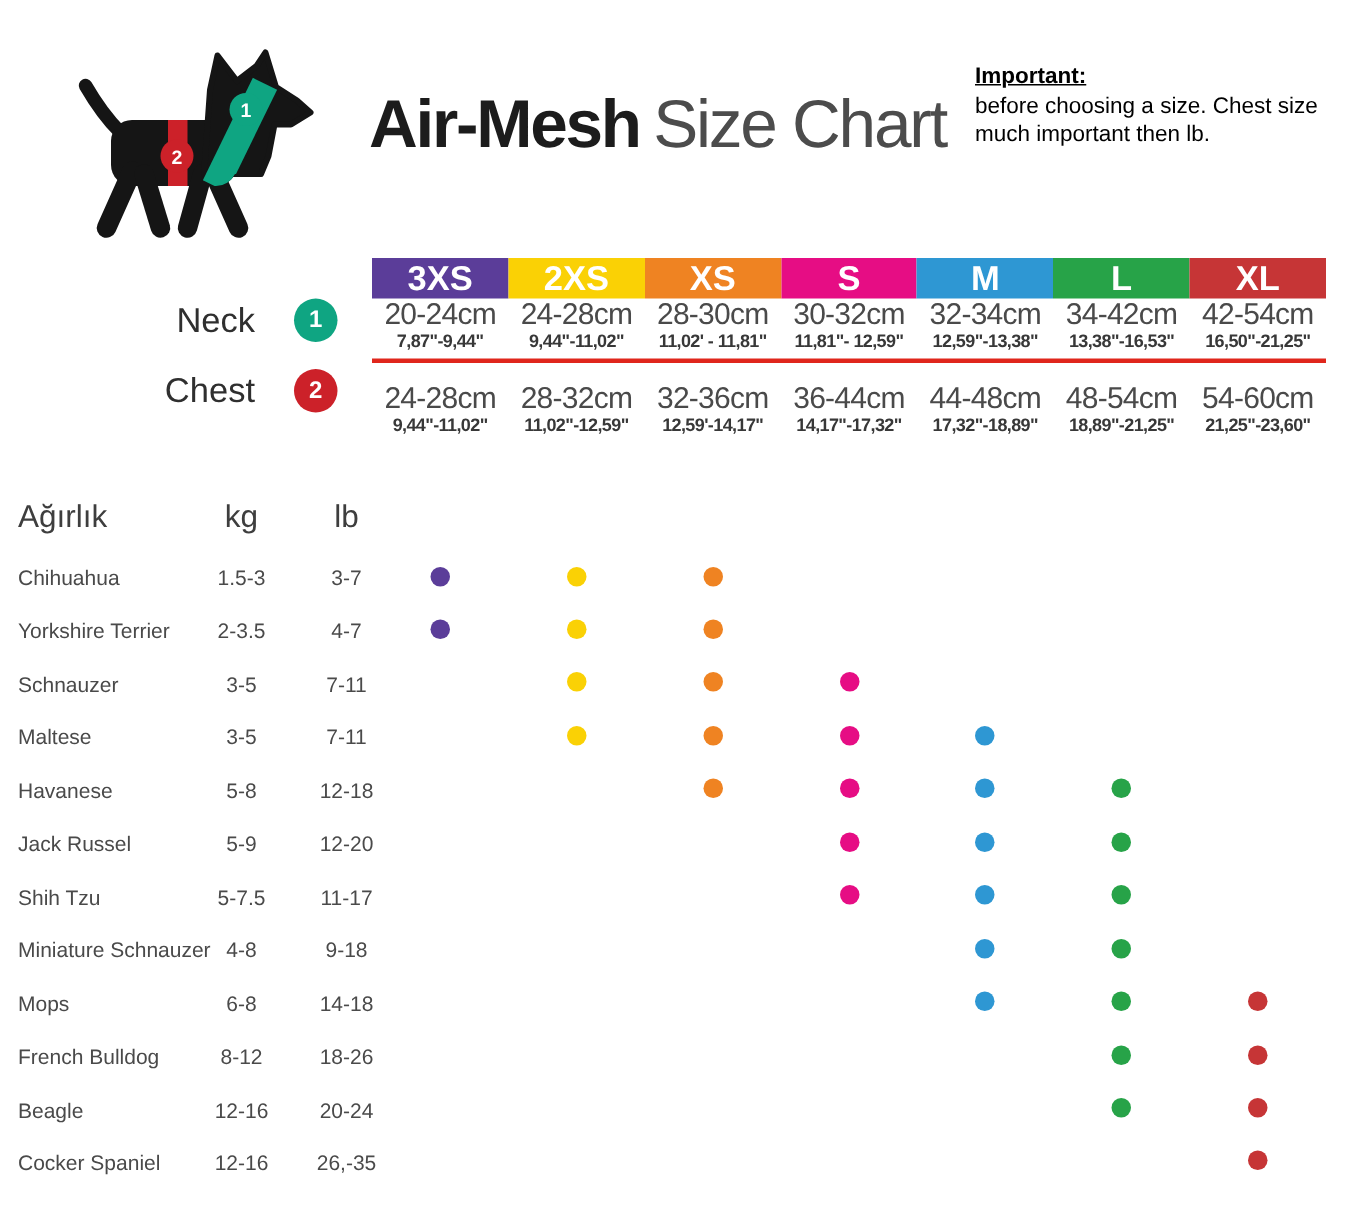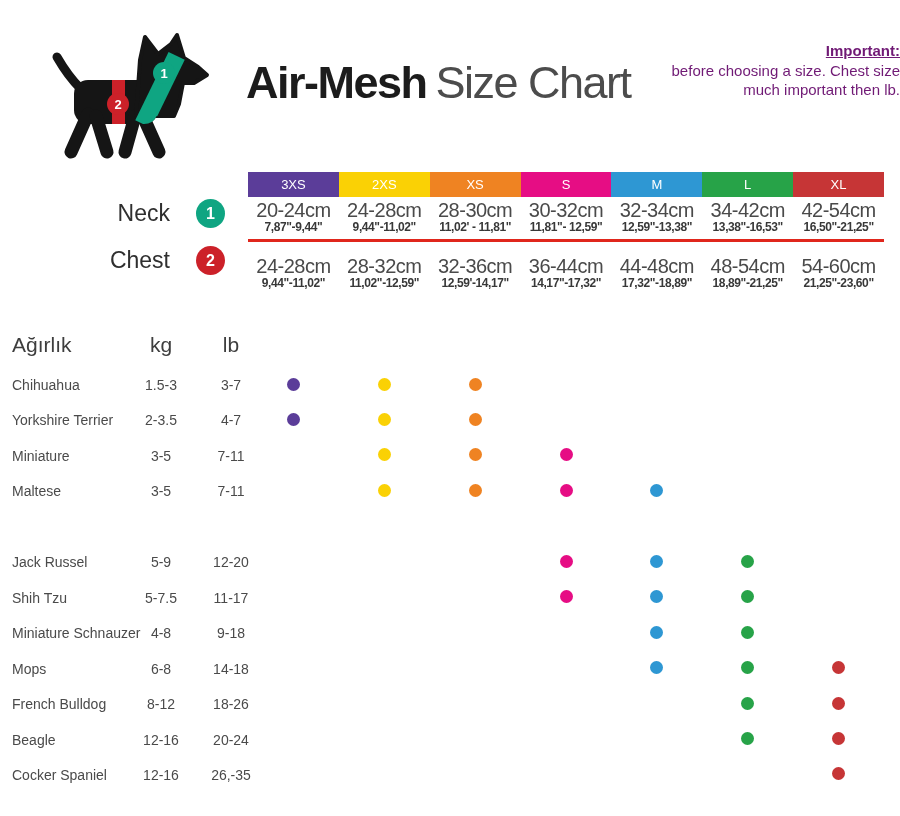--- a/index.html
+++ b/index.html
@@ -15,21 +15,21 @@
   .title .t-bold  { font-weight:bold; color:#1c1c1c; }
   .title .t-light { font-weight:normal; color:#4c4c4c; margin-left:9px; }
 
   
   .important { position:absolute; left:650px; top:41px; width:250px; font-size:15px; line-height:19.5px; color:#cc2026; }
   .important .imp-label { font-weight:bold; text-decoration:underline; display:block; }
 
   
   .size-grid { position:absolute; left:248px; width:636px; display:grid; grid-template-columns:repeat(7,1fr); }
   #size-header-row { top:172px; height:25px; }
-  .size-header-cell { display:flex; align-items:center; justify-content:center; color:#fff; font-weight:normal; font-size:13px; letter-spacing:0; }
+  .size-header-cell { display:flex; align-items:center; justify-content:center; color:#fff; font-weight:bold; font-size:23px; letter-spacing:0; }
   #neck-cm-row  { top:199px; }
   #chest-cm-row { top:255px; }
   .cm-cell { text-align:center; font-size:20px; color:#4a4a4a; letter-spacing:-0.5px; white-space:nowrap; }
   #neck-in-row  { top:220px; }
   #chest-in-row { top:276px; }
   .in-cell { text-align:center; font-size:12px; font-weight:bold; color:#383838; letter-spacing:-0.4px; white-space:nowrap; }
   .divider { position:absolute; left:248px; top:239px; width:636px; height:3px; background:#e0261c; }
 
   
   .measure-label { position:absolute; width:114px; text-align:right; font-size:23px; color:#2f2f2f; }
@@ -85,21 +85,21 @@
     <g>
       <circle id="svg-marker-2" cx="80" cy="80" r="11" fill="#cc2129"></circle>
       <text x="80" y="85" text-anchor="middle" fill="#ffffff" font-size="13" font-weight="bold">2</text>
     </g>
   </svg>
 
   <div class="title">
     <span class="t-bold">Air-Mesh</span><span class="t-light">Size Chart</span>
   </div>
 
-  <div class="important" style="color: #701a75; text-align: right;">
+  <div class="important" style="color: #000000;">
     <span class="imp-label">Important:</span>
     <div>before choosing a size. Chest size</div>
     <div>much important then lb.</div>
   </div>
 
   <div class="size-grid" id="size-header-row">
       <div class="size-header-cell" style="background: rgb(91, 61, 153);">3XS</div>
       <div class="size-header-cell" style="background: rgb(250, 209, 5);">2XS</div>
       <div class="size-header-cell" style="background: rgb(239, 131, 34);">XS</div>
       <div class="size-header-cell" style="background: rgb(230, 13, 132);">S</div>
@@ -169,36 +169,45 @@
       </div>
       <div class="breed-row" style="top: 35.45px;">
         <div class="breed-name">Yorkshire Terrier</div>
         <div class="breed-kg">2-3.5</div>
         <div class="breed-lb">4-7</div>
         <span class="dot" style="left: 286.929px; background: rgb(91, 61, 153);"></span>
         <span class="dot" style="left: 377.786px; background: rgb(250, 209, 5);"></span>
         <span class="dot" style="left: 468.643px; background: rgb(239, 131, 34);"></span>
       </div>
       <div class="breed-row" style="top: 70.9px;">
-        <div class="breed-name">Miniature</div>
+        <div class="breed-name">Schnauzer</div>
         <div class="breed-kg">3-5</div>
         <div class="breed-lb">7-11</div>
         <span class="dot" style="left: 377.786px; background: rgb(250, 209, 5);"></span>
         <span class="dot" style="left: 468.643px; background: rgb(239, 131, 34);"></span>
         <span class="dot" style="left: 559.5px; background: rgb(230, 13, 132);"></span>
       </div>
       <div class="breed-row" style="top: 106.35px;">
         <div class="breed-name">Maltese</div>
         <div class="breed-kg">3-5</div>
         <div class="breed-lb">7-11</div>
         <span class="dot" style="left: 377.786px; background: rgb(250, 209, 5);"></span>
         <span class="dot" style="left: 468.643px; background: rgb(239, 131, 34);"></span>
         <span class="dot" style="left: 559.5px; background: rgb(230, 13, 132);"></span>
         <span class="dot" style="left: 650.357px; background: rgb(46, 151, 211);"></span>
       </div>
+      <div class="breed-row" style="top: 141.8px;">
+        <div class="breed-name">Havanese</div>
+        <div class="breed-kg">5-8</div>
+        <div class="breed-lb">12-18</div>
+        <span class="dot" style="left: 468.643px; background: rgb(239, 131, 34);"></span>
+        <span class="dot" style="left: 559.5px; background: rgb(230, 13, 132);"></span>
+        <span class="dot" style="left: 650.357px; background: rgb(46, 151, 211);"></span>
+        <span class="dot" style="left: 741.214px; background: rgb(39, 163, 72);"></span>
+      </div>
       <div class="breed-row" style="top: 177.25px;">
         <div class="breed-name">Jack Russel</div>
         <div class="breed-kg">5-9</div>
         <div class="breed-lb">12-20</div>
         <span class="dot" style="left: 559.5px; background: rgb(230, 13, 132);"></span>
         <span class="dot" style="left: 650.357px; background: rgb(46, 151, 211);"></span>
         <span class="dot" style="left: 741.214px; background: rgb(39, 163, 72);"></span>
       </div>
       <div class="breed-row" style="top: 212.7px;">
         <div class="breed-name">Shih Tzu</div>

